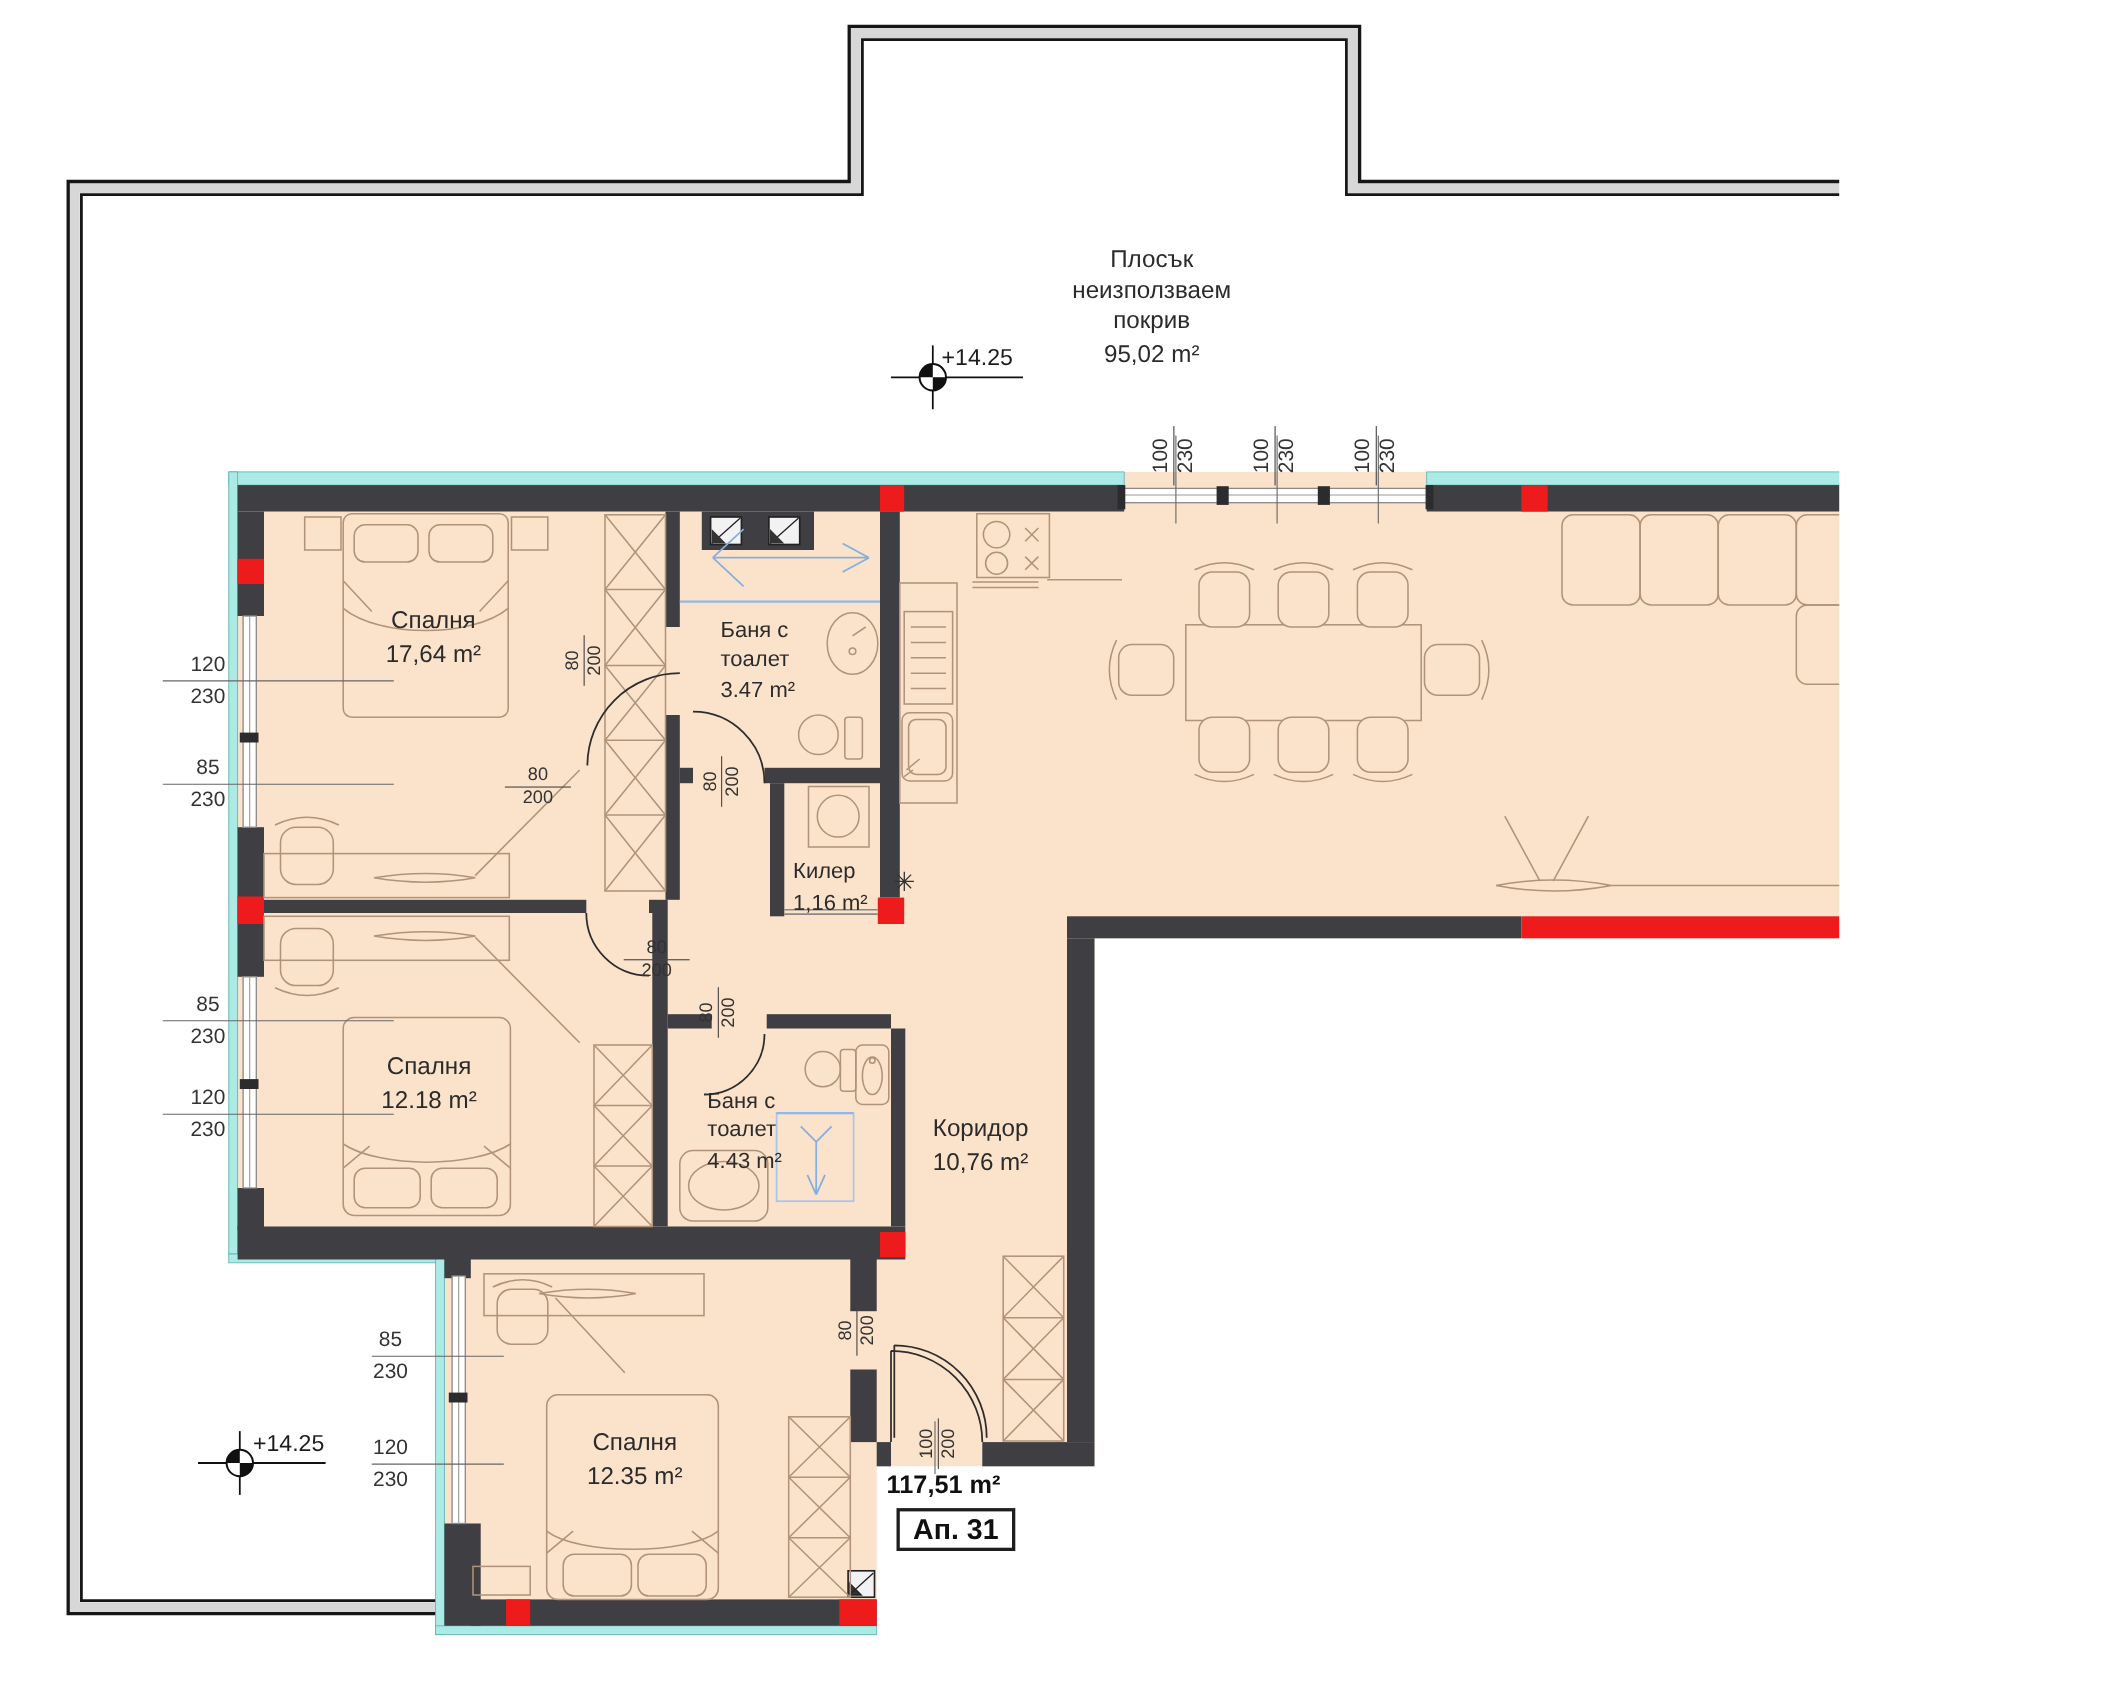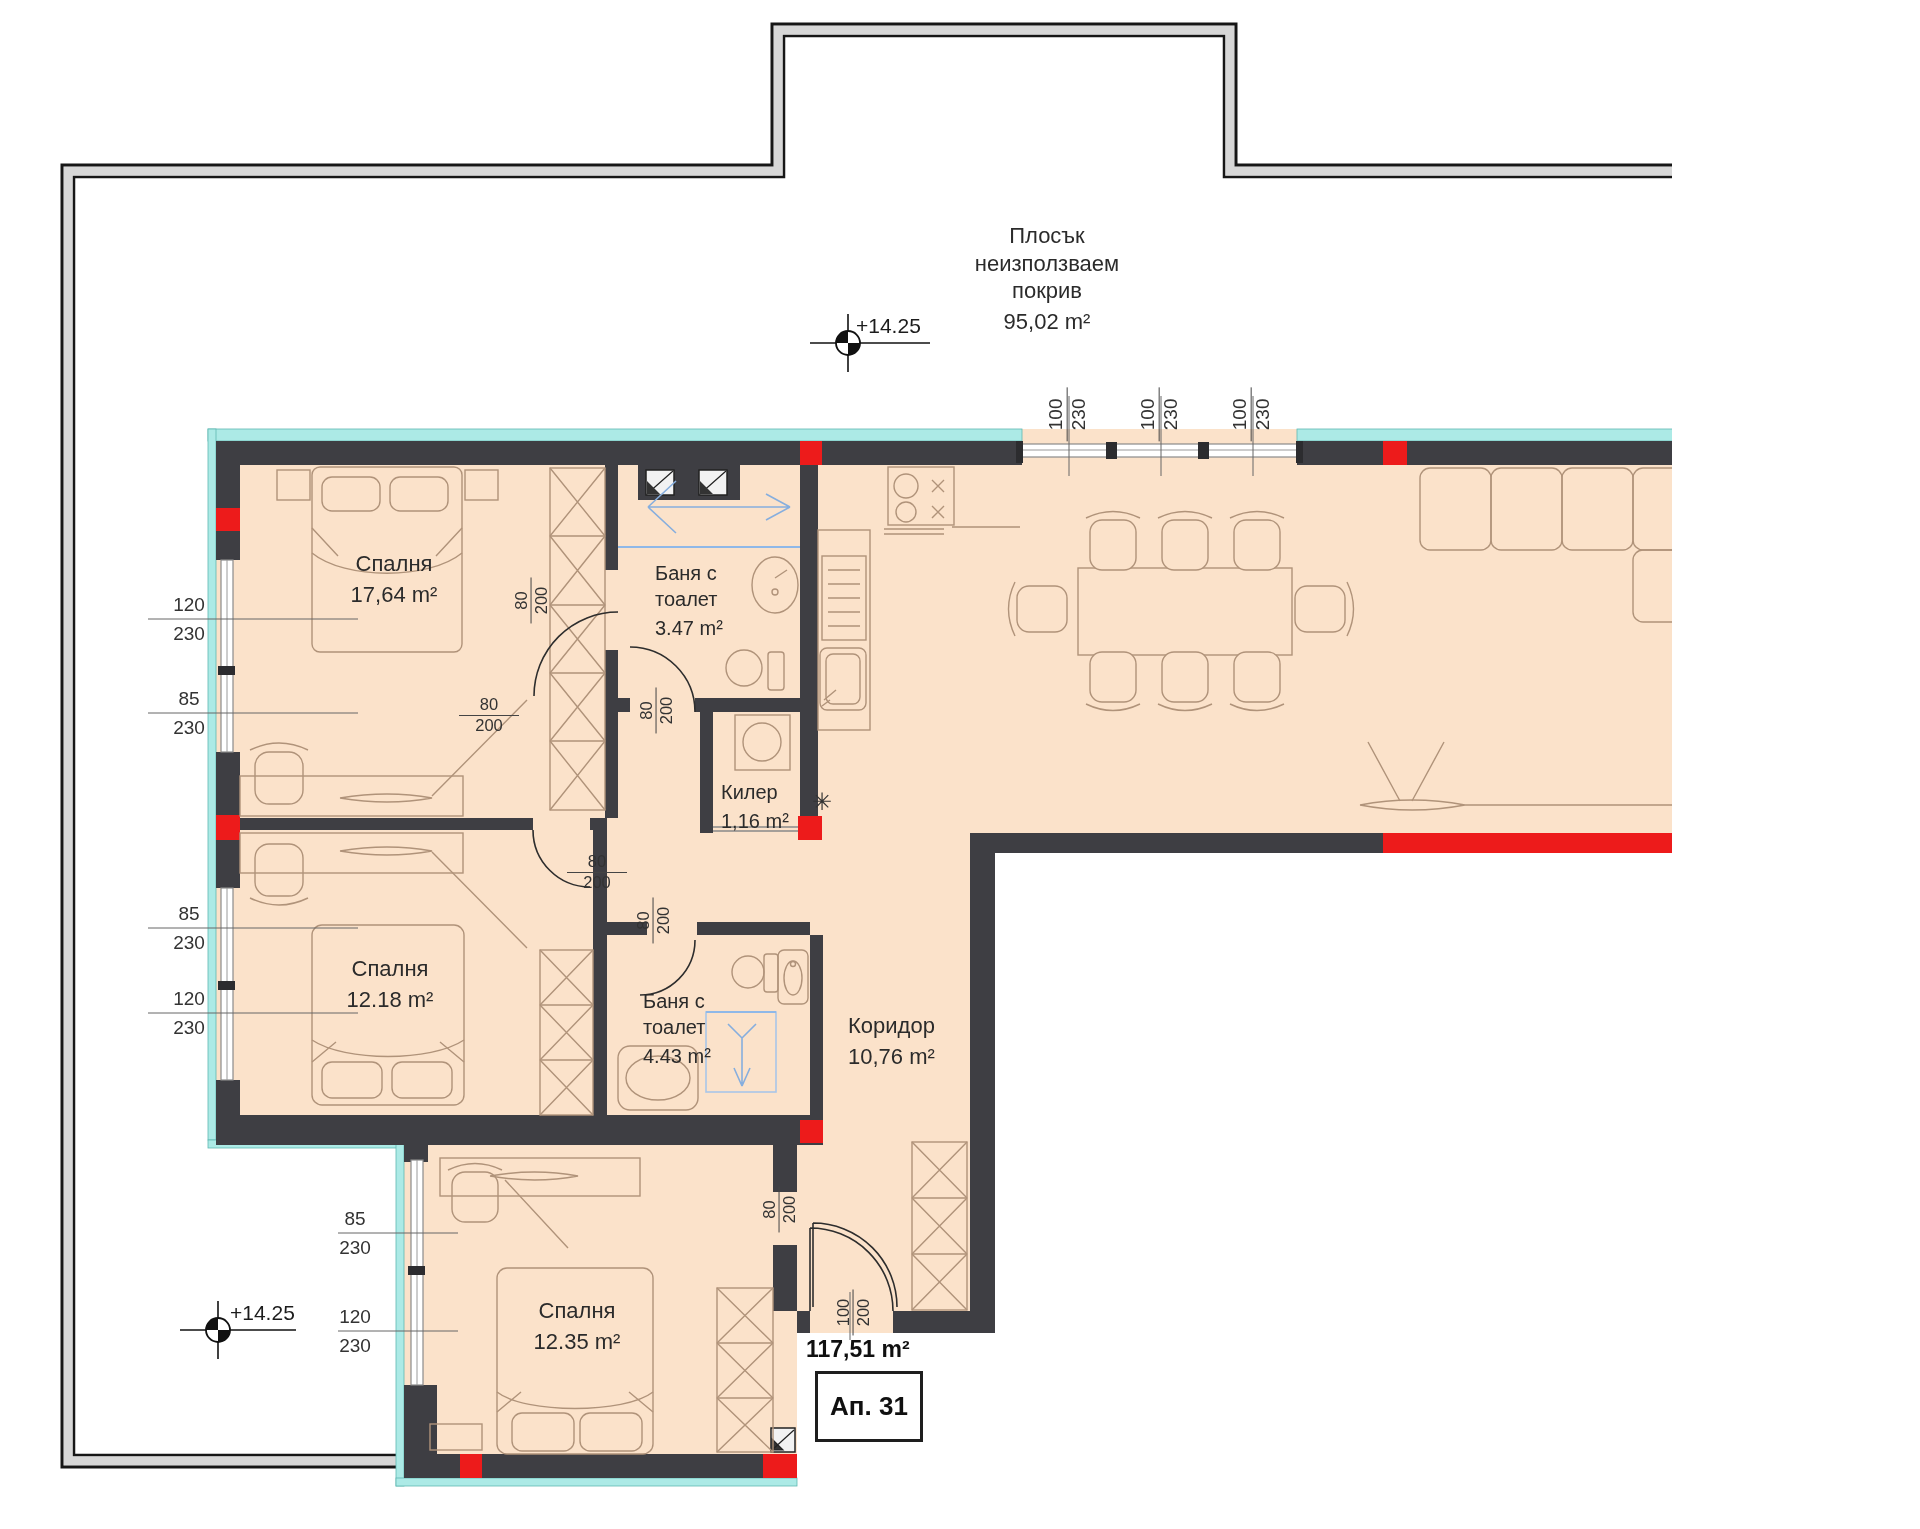--- a/index.html
+++ b/index.html
@@ -18,21 +18,21 @@
   .vdim{position:absolute;width:54px;transform:rotate(-90deg);transform-origin:center;
         font-size:19px;color:#333;z-index:2;text-align:center;line-height:1.15}
   .vdim span{display:block;padding:0 3px}
   .vdim span:first-child{border-bottom:1.5px solid #444}
   .vdim.small{font-size:16.5px;width:46px}
   .dimC{position:absolute;font-size:16.5px;color:#333;z-index:2;text-align:center;line-height:1.2}
   .dimC span{display:block}
   .dimC span:first-child{border-bottom:1.5px solid #444;padding:0 7px}
   .total{position:absolute;font-weight:bold;font-size:23px;color:#101010;z-index:2}
   .apbox{position:absolute;font-weight:bold;font-size:26px;color:#101010;border:3px solid #1e1e1e;
-         padding:17px 12px;background:#fff;z-index:2}
+         padding:1px 12px;background:#fff;z-index:2}
   .elev{position:absolute;font-size:21px;color:#1c1c1c;z-index:3}
   .vent{position:absolute;font-size:24px;color:#333;z-index:2}
 </style>
 </head>
 <body>
 
 <div id="canvas">
 
 <svg id="plan-svg" width="1920" height="1529" viewBox="0 0 1920 1529">
 

